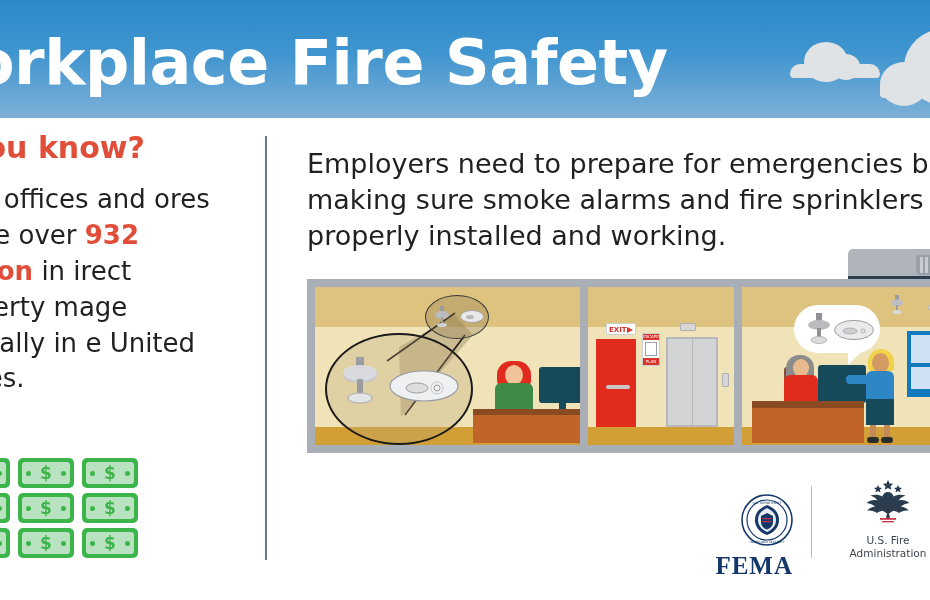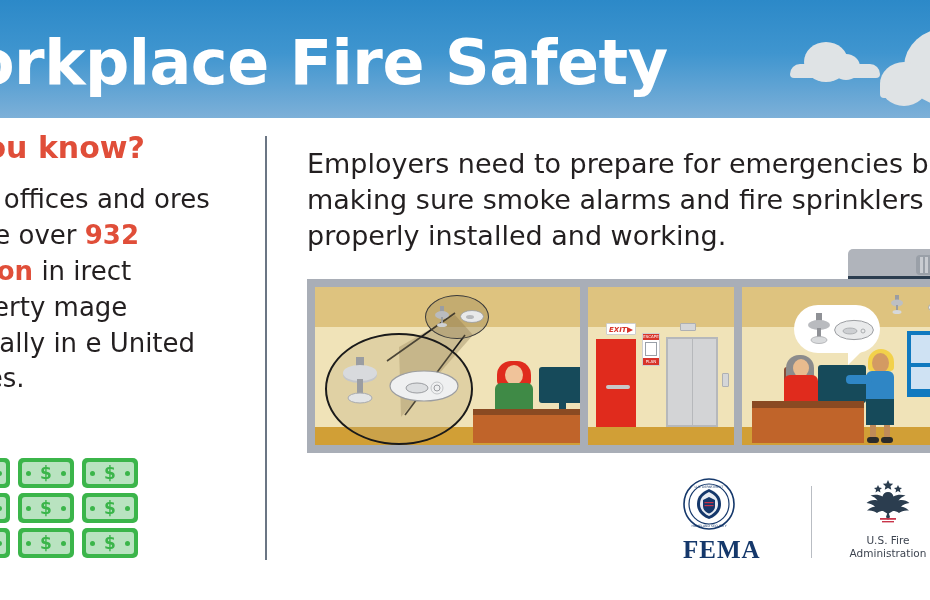--- a/index.html
+++ b/index.html
@@ -134,21 +134,21 @@
   .monitor { position: absolute; background: #164a5a; border-radius: 3px; }
   .monitor-stand { position: absolute; background: #164a5a; }
   .chair { position: absolute; background: #8a4a36; border-radius: 3px 3px 0 0; }
   .person-head { position: absolute; border-radius: 50%; }
   .person-body { position: absolute; border-radius: 6px 6px 0 0; }
   .hair { position: absolute; }
 
   
   .exit-sign {
     position: absolute; left: 18px; top: 36px; width: 30px; height: 12px;
-    background: #fff; border: 1px solid #cfcfcf; border-radius: 1px; font-style: italic;
+    background: #fff; border: 1px solid #cfcfcf; border-radius: 1px;
   }
   .exit-sign .txt {
     position: absolute; left: 2px; top: 1px; font-size: 7px; font-weight: bold;
     color: #d8342a; font-family: "DejaVu Sans", sans-serif; line-height: 10px;
   }
   .exit-sign .arrow {
     position: absolute; right: 2px; top: 3px; width: 0; height: 0;
     border-top: 3px solid transparent; border-bottom: 3px solid transparent;
     border-left: 6px solid #d8342a;
   }
@@ -212,21 +212,21 @@
   .window-frame .bar {
     position: absolute; left: 0; top: 28px; width: 100%; height: 4px; background: #1079bf;
   }
   .window-frame .sill {
     position: absolute; left: -4px; bottom: -8px; width: calc(100% + 8px);
     height: 6px; background: #1079bf;
   }
 
   
   .logos { position: absolute; left: 655px; top: 478px; width: 265px; height: 95px; }
-  .logo-fema { position: absolute; left: 28px; top: 0; width: 110px; text-align: left; }
+  .logo-fema { position: absolute; left: 28px; top: 16px; width: 110px; text-align: right; }
   .fema-word {
     margin-top: 2px; font-family: "Liberation Serif", serif; font-weight: bold;
     font-size: 25px; color: #15386b; letter-spacing: 1px;
   }
   .logo-sep {
     position: absolute; left: 156px; top: 8px; width: 1px; height: 72px; background: #b9bdc3;
   }
   .logo-usfa { position: absolute; left: 178px; top: 0; width: 110px; text-align: center; }
   .usfa-text {
     margin-top: 2px; font-size: 10.5px; color: #3d4450; line-height: 1.25;

